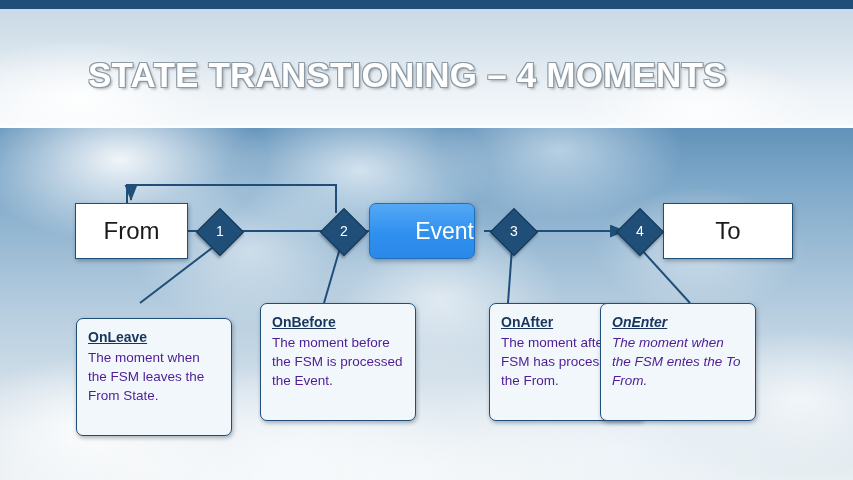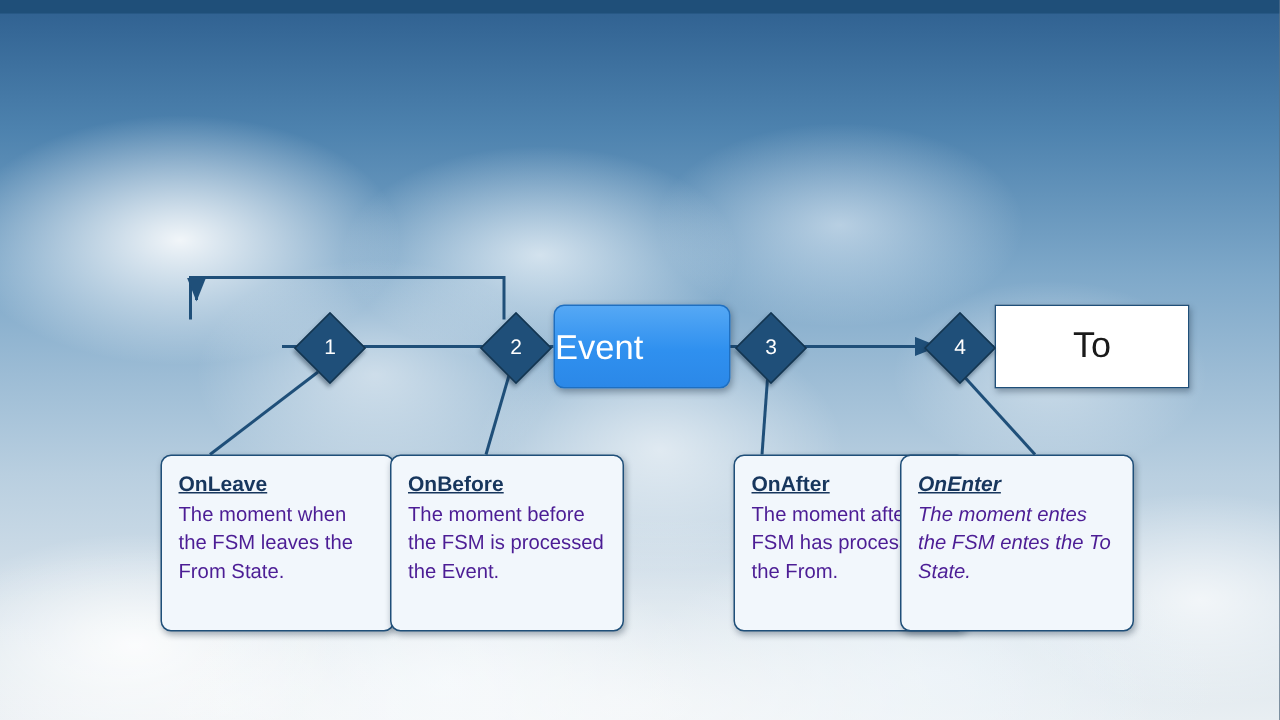--- a/index.html
+++ b/index.html
@@ -116,28 +116,28 @@
     box-shadow: 1px 2px 4px rgba(20,40,60,0.35);
   }
   #box-from { left: 75px;  top: 203px; width: 113px; height: 56px; }
   #box-to   { left: 663px; top: 203px; width: 130px; height: 56px; }
 
   .event-box {
     position: absolute;
     box-sizing: border-box;
     left: 369px;
     top: 203px;
-    width: 118px;
+    width: 106px;
     height: 56px;
     border-radius: 7px;
     background: linear-gradient(180deg, #55a8f5 0%, #2f90ef 55%, #2b88e8 100%);
     border: 1px solid #1f6fc0;
     display: flex;
     align-items: center;
-    justify-content: flex-start;
+    justify-content: flex-end;
     font-size: 23px;
     color: #ffffff;
     box-shadow: 1px 2px 5px rgba(20,40,60,0.4);
   }
 
   .moment-node {
     position: absolute;
     width: 32px;
     height: 32px;
     background: #1f4f79;
@@ -164,21 +164,21 @@
     position: absolute;
     box-sizing: border-box;
     width: 156px;
     height: 118px;
     background: #f2f7fc;
     border: 1px solid #1f4f79;
     border-radius: 7px;
     padding: 10px 11px 8px 11px;
     box-shadow: 1px 2px 4px rgba(20,40,60,0.35);
   }
-  #callout-1 { left: 76px;  top: 303px; margin-left: 31px; }
+  #callout-1 { left: 76px;  top: 318px; }
   #callout-2 { left: 260px; top: 303px; }
   #callout-3 { left: 443px; top: 303px; margin-left: 46px; }
   #callout-4 { left: 600px; top: 303px; font-style: italic; }
 
   .callout-title {
     font-size: 14px;
     color: #17365d;
     font-weight: bold;
     text-decoration: underline;
     margin-bottom: 3px;
@@ -191,20 +191,23 @@
 </style>
 </head>
 <body>
 
 <div id="slide">
 
   <div class="sky"></div>
   <div class="sky-haze"></div>
 
   <div class="top-accent"></div>
+  <div class="title-band">
+    <div class="title-text">STATE TRANSTIONING – 4 MOMENTS</div>
+  </div>
 
   <div class="diagram">
 
     <svg class="connectors">
       <defs>
         <marker id="arrow" markerWidth="9" markerHeight="9" refX="7.5" refY="3.2" orient="auto">
           <path d="M0,0 L8,3.2 L0,6.4 z" fill="#1f4f79"></path>
         </marker>
       </defs>
 
@@ -222,20 +225,23 @@
 
       <polyline points="336,213 336,185 127,185 127,213" fill="none" stroke="#1f4f79" stroke-width="2"></polyline>
       <polyline points="131,186 131,200" fill="none" stroke="#1f4f79" stroke-width="2" marker-end="url(#arrow)"></polyline>
 
       <line x1="140" y1="303" x2="212" y2="248" stroke="#1f4f79" stroke-width="2"></line>
       <line x1="324" y1="303" x2="340" y2="248" stroke="#1f4f79" stroke-width="2"></line>
       <line x1="508" y1="303" x2="512" y2="248" stroke="#1f4f79" stroke-width="2"></line>
       <line x1="690" y1="303" x2="640" y2="248" stroke="#1f4f79" stroke-width="2"></line>
     </svg>
 
+    <div class="state-box" id="box-from">
+      <span>From</span>
+    </div>
 
     <div class="event-box">
       <span>Event</span>
     </div>
 
     <div class="state-box" id="box-to">
       <span>To</span>
     </div>
 
     <div class="moment-node" id="node-1">
@@ -261,17 +267,17 @@
       <div class="callout-body">The moment before the FSM is processed the Event.</div>
     </div>
 
     <div class="callout" id="callout-3">
       <div class="callout-title">OnAfter</div>
       <div class="callout-body">The moment after the FSM has processed the From.</div>
     </div>
 
     <div class="callout" id="callout-4">
       <div class="callout-title">OnEnter</div>
-      <div class="callout-body">The moment entes the FSM entes the To State.</div>
+      <div class="callout-body">The moment when the FSM entes the To From.</div>
     </div>
 
   </div>
 </div>
 
 </body></html>

